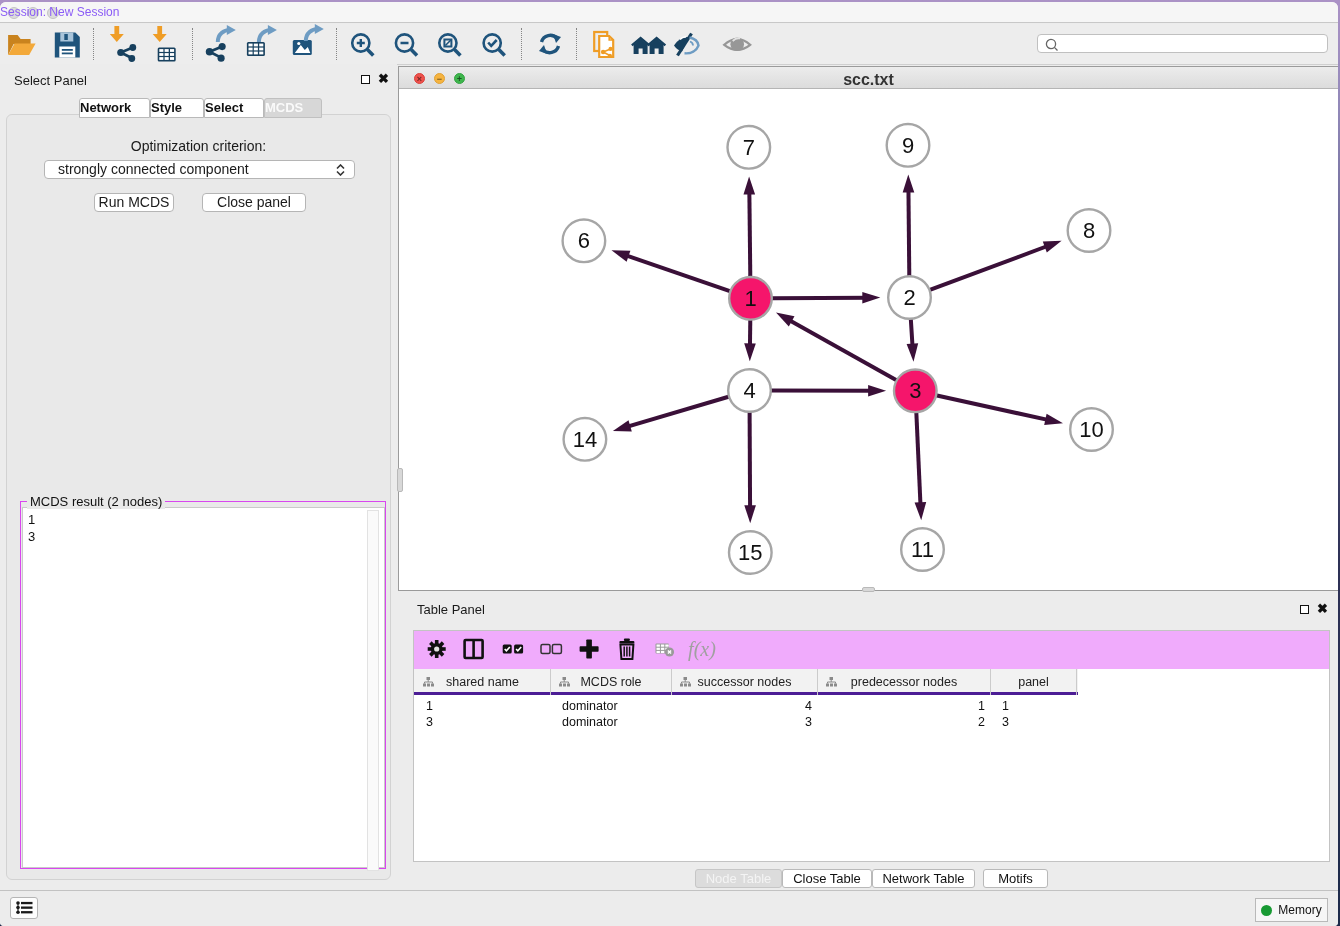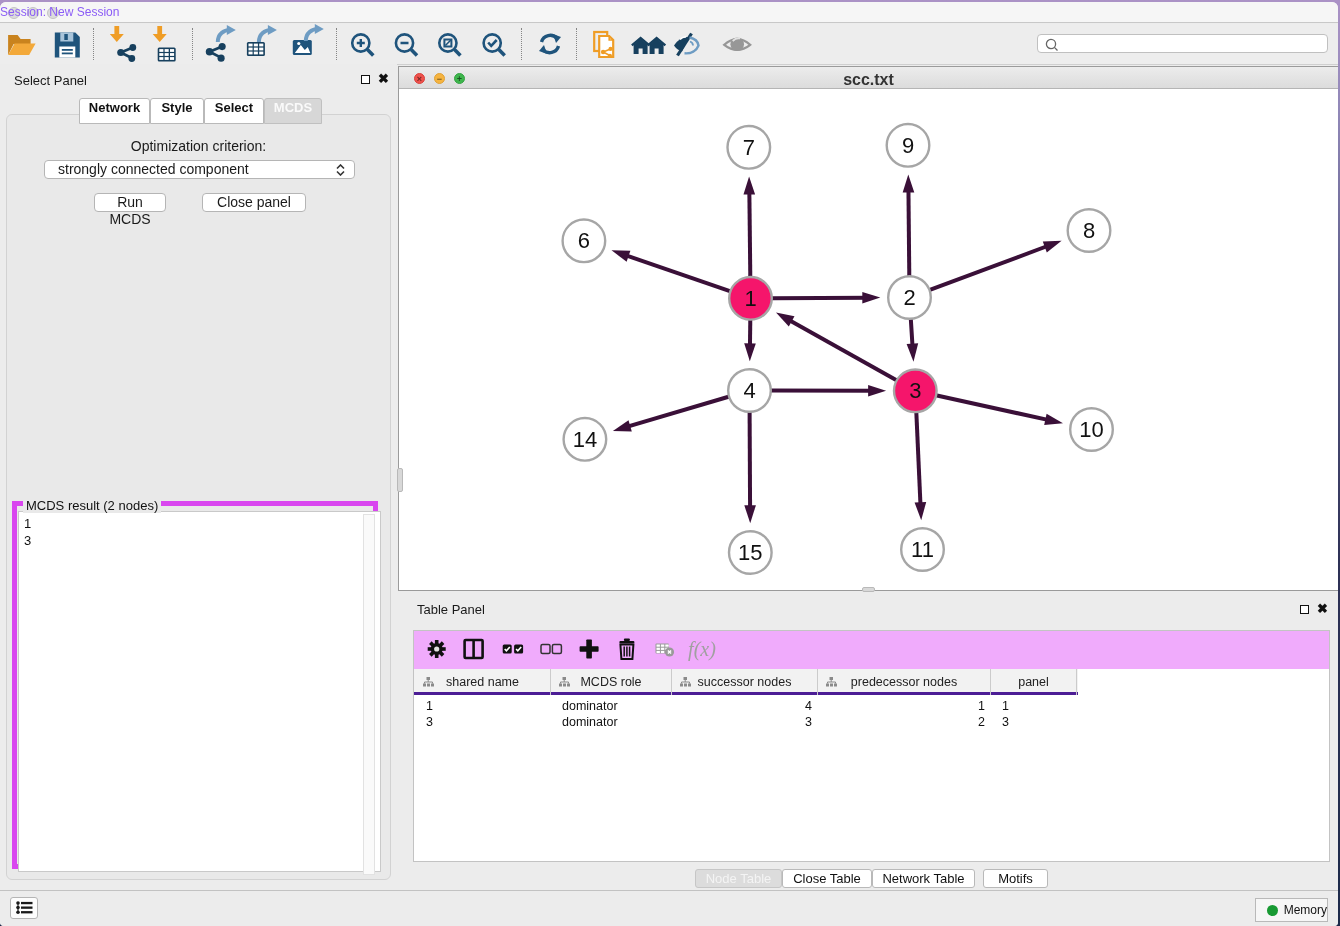--- a/index.html
+++ b/index.html
@@ -8,45 +8,45 @@
 .tl{position:absolute;top:5px;width:12px;height:12px;border-radius:50%;background:#dcdcdc;border:1px solid #c4c4c4}
 #title{position:absolute;top:3px;left:0;width:100%;text-align:left;font-size:12px;color:#8b5cf6}
 #toolbar{position:absolute;left:0;top:22px;width:100%;height:41px;background:#ededed;border-bottom:1px solid #cfcfcf}
 .sep{position:absolute;top:4px;height:32px;width:0;border-left:1px dotted #858585}
 #search{position:absolute;left:1037px;top:34px;width:291px;height:19px;background:#fff;border:1px solid #c0c0c0;border-radius:4px}
 #leftpanel{position:absolute;left:0;top:62px;width:397px;height:826px;background:#ececec}
 #cptitle{position:absolute;left:14px;top:9px;font-size:13px;color:#1a1a1a}
 .fsq{position:absolute;width:9px;height:9px;border:1.5px solid #111;background:#fff}
 .fx{position:absolute;font-size:13px;font-weight:bold;color:#111}
 #cppane{position:absolute;left:6px;top:50px;width:385px;height:766px;background:#e9e9e9;border:1px solid #d2d2d2;border-radius:6px}
-.tab{position:absolute;top:34px;height:26px;background:#fff;border:1px solid #b9b9b9;font-size:13px;font-weight:bold;color:#111;text-align:center;line-height:18px;border-radius:3px 3px 0 0}
+.tab{position:absolute;top:34px;height:20px;background:#fff;border:1px solid #b9b9b9;font-size:13px;font-weight:bold;color:#111;text-align:left;line-height:18px;border-radius:3px 3px 0 0}
 #optlab{position:absolute;left:0;top:74px;width:397px;text-align:center;font-size:14px;color:#1a1a1a}
 #combo{position:absolute;left:44px;top:96px;width:311px;height:19px;background:#fff;border:1px solid #b5b5b5;border-radius:4px;font-size:14px;color:#1a1a1a;line-height:17px;padding-left:13px}
 .btn{position:absolute;top:129px;height:19px;background:#fff;border:1px solid #b5b5b5;border-radius:4px;font-size:14px;color:#1a1a1a;text-align:center;line-height:17px}
-#fieldset{position:absolute;left:12px;top:437px;width:366px;height:368px;border:5px solid #d946ef}
+#fieldset{position:absolute;left:20px;top:437px;width:366px;height:368px;border:1px solid #d946ef}
 #legend{position:absolute;left:6px;top:-8px;background:#e9e9e9;padding:0 3px;font-size:13px;color:#111;line-height:15px;z-index:3}
 #mcdstext{position:absolute;left:1px;top:5px;width:363px;height:361px;background:#fff;border:1px solid #c9c9c9;font-size:13px;color:#111;line-height:16.5px;padding:4px 0 0 5px}
 #mcdsscroll{position:absolute;right:5px;top:2px;width:12px;height:361px;background:#fafafa;border:1px solid #e2e2e2}
 #netwin{position:absolute;left:398px;top:64px;width:941px;height:525px;background:#fff;border:1px solid #9a9a9a}
 #nettitle{position:absolute;left:0;top:0;width:100%;height:22px;background:linear-gradient(#ececec,#dcdcdc);border-bottom:1px solid #b5b5b5}
 #netname{position:absolute;top:4px;left:0;width:100%;text-align:center;font-size:16px;font-weight:bold;color:#333}
 .mac{position:absolute;top:5.5px;width:11px;height:11px;border-radius:50%;font-size:9px;line-height:11px;text-align:center;color:rgba(0,0,0,.55);font-weight:bold}
 #netcanvas{position:absolute;left:0;top:22px;width:939px;height:501px;background:#fff;overflow:hidden}
 #tablepanel{position:absolute;left:398px;top:589px;width:940px;height:299px;background:#ececec}
 #tptitle{position:absolute;left:19px;top:11px;font-size:13px;color:#1a1a1a}
 #tbox{position:absolute;left:15px;top:39px;width:917px;height:232px;background:#fff;border:1px solid #c3c3c3}
 #ttools{position:absolute;left:0;top:0;width:100%;height:38px;background:#f0abfc}
 #thead{position:absolute;left:0;top:38px;width:664px;height:26px;background:#f2f2f2;border-bottom:3px solid #4c1d95}
 .hcell{position:absolute;top:0;height:26px;border-right:1px solid #cbcbcb;font-size:12.5px;color:#222;text-align:center;line-height:26px}
 .hico{position:absolute;top:8px;width:11px;height:10px}
 .trow{position:absolute;font-size:12.5px;color:#111}
 .btab{position:absolute;top:278px;height:19px;background:#fff;border:1px solid #b9b9b9;font-size:13px;color:#111;text-align:center;line-height:17px;border-radius:3px}
 #statusbar{position:absolute;left:0;top:888px;width:100%;height:36px;background:#ececec;border-top:1px solid #c2c2c2}
 #listbtn{position:absolute;left:10px;top:6px;width:28px;height:22px;background:#fdfdfd;border:1px solid #b5b5b5;border-radius:3px}
-#membtn{position:absolute;left:1255px;top:7px;width:73px;height:24px;background:#f6f6f6;border:1px solid #b9b9b9;font-size:12px;color:#111;text-align:right;line-height:22px}
+#membtn{position:absolute;left:1255px;top:7px;width:73px;height:24px;background:#f6f6f6;border:1px solid #b9b9b9;font-size:12px;color:#111;text-align:center;line-height:22px}
 .grip{position:absolute;background:#d8d8d8;border:1px solid #b9b9b9;border-radius:2px}
 </style></head><body>
 <div id="win">
 <div id="titlebar">
 <div class="tl" style="left:8px"></div>
       <div class="tl" style="left:27px"></div>
       <div class="tl" style="left:47px"></div>
 <div id="title">Session: New Session</div>
 </div>
 <div id="toolbar">
@@ -212,21 +212,21 @@
   <div class="tab" style="left:150px;width:54px">Style</div>
   <div class="tab" style="left:204px;width:60px">Select</div>
   <div class="tab" style="left:264px;width:58px;background:#d7d7d7;color:#fafafa;border-color:#c0c0c0">MCDS</div>
   <div id="optlab">Optimization criterion:</div>
   <div id="combo">strongly connected component
     <svg width="11" height="12" style="position:absolute;right:8px;top:3px">
           <path d="M2 4.5 L5.5 1 L9 4.5" stroke="#333" stroke-width="1.6" fill="none"></path>
           <path d="M2 7.5 L5.5 11 L9 7.5" stroke="#333" stroke-width="1.6" fill="none"></path>
         </svg>
   </div>
-  <div class="btn" style="left:94px;width:72px">Run MCDS</div>
+  <div class="btn" style="left:94px;width:80px">Run MCDS</div>
   <div class="btn" style="left:202px;width:104px">Close panel</div>
   <div id="fieldset">
     <div id="legend">MCDS result (2 nodes)</div>
     <div id="mcdstext">1<br>3<div id="mcdsscroll"></div></div>
   </div>
 </div>
 <div id="netwin">
   <div id="nettitle">
     <div class="mac" style="left:15px;background:#f0524c;border:1px solid #d8413c">×</div>
     <div class="mac" style="left:35px;background:#f6b43f;border:1px solid #dfa136">−</div>

